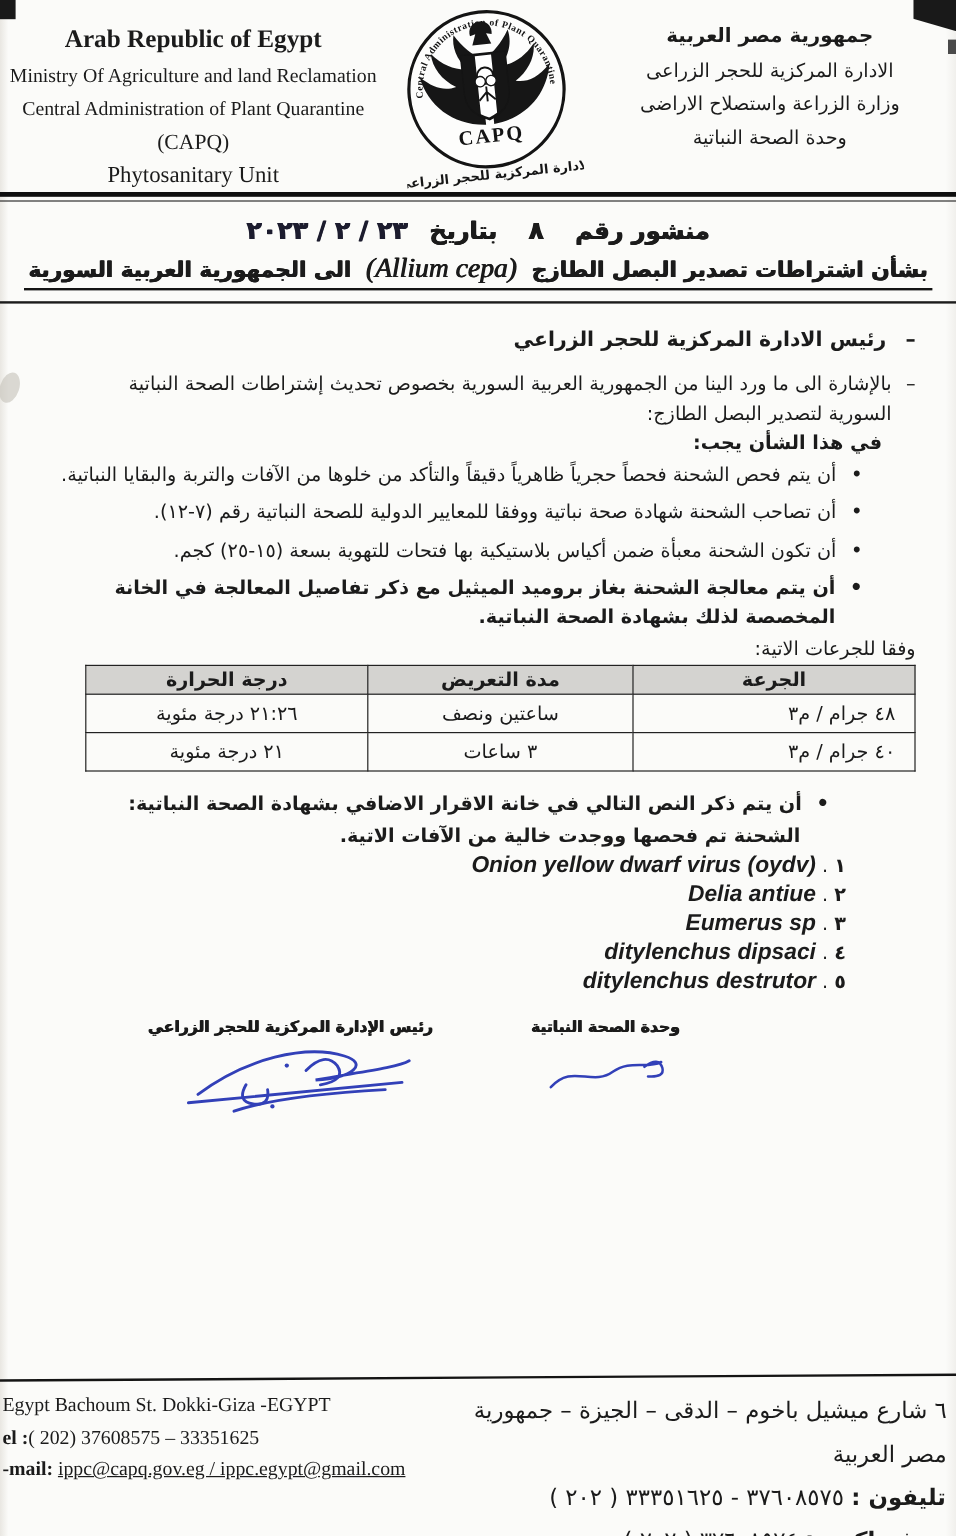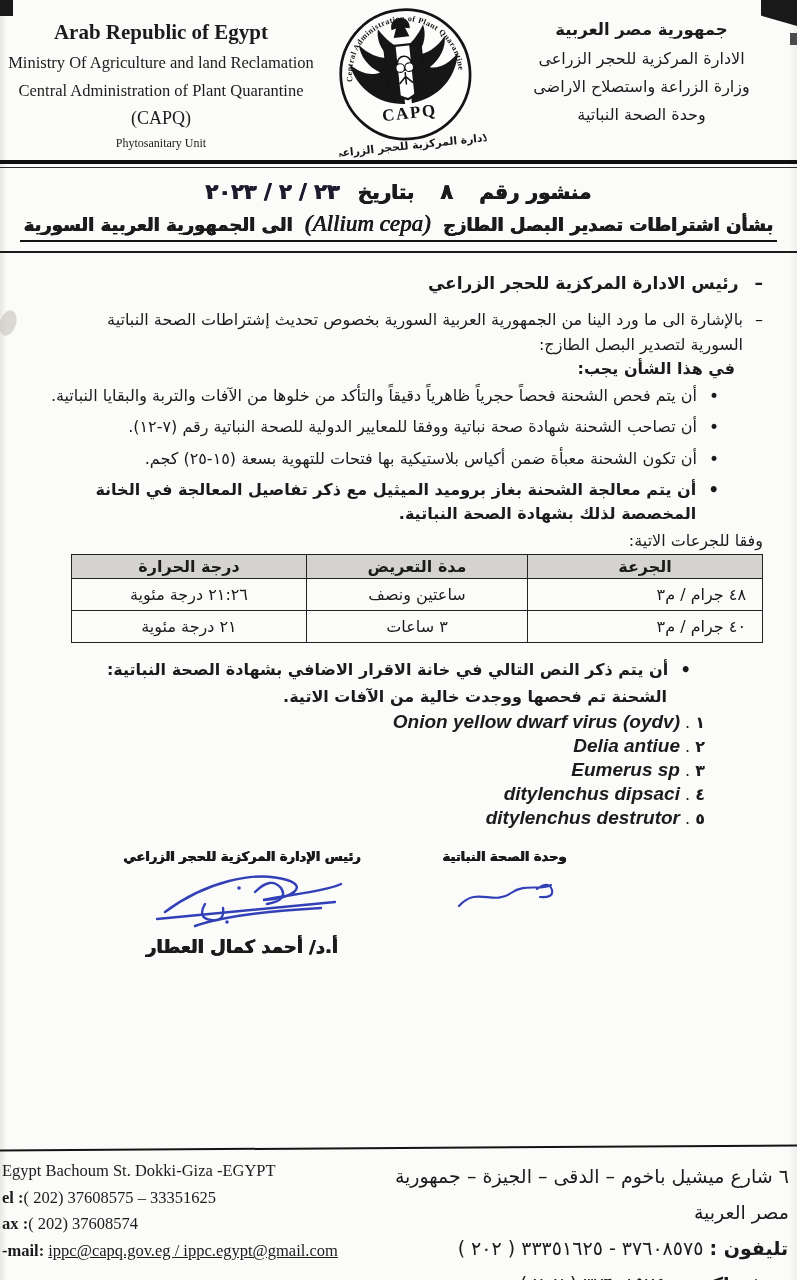--- a/index.html
+++ b/index.html
@@ -17,21 +17,21 @@
   .mark-r2{position:absolute;top:33px;right:0;width:7px;height:12px;background:#4a4a4a;}
   .smudge{position:absolute;top:310px;left:0;width:16px;height:26px;background:#c7c4bd;
           border-radius:50%;opacity:.65;transform:rotate(18deg);}
   
   .header{display:flex;padding:8px 4px 0 0;height:150px;}
   .h-en{width:322px;text-align:center;font-family:"Liberation Serif",serif;padding-top:12px;}
   .h-en .l1{font-size:21px;font-weight:bold;margin-bottom:8px;}
   .h-en .l2{font-size:16.5px;margin-bottom:8px;}
   .h-en .l3{font-size:16.5px;margin-bottom:7px;}
   .h-en .l4{font-size:18px;margin-bottom:7px;}
-  .h-en .l5{font-size:12px;}
+  .h-en .l5{font-size:19px;}
   .h-logo{width:168px;display:flex;justify-content:center;align-items:flex-start;}
   .h-logo svg{transform:rotate(-6deg);margin-top:-4px;}
   .h-ar{flex:1;direction:rtl;text-align:center;padding-top:14px;font-size:16px;line-height:1.0;}
   .h-ar div{margin-bottom:12px;}
   .h-ar .a1{font-weight:bold;font-size:16.5px;}
   .rule-double{border-top:4px solid #0f0f0f;border-bottom:1.5px solid #303030;height:3px;margin-top:2px;}
   
   .title-block{direction:rtl;text-align:center;}
   .heavy{text-shadow:.4px 0 0 currentColor,-.4px 0 0 currentColor;}
   .title-line{font-size:20px;font-weight:bold;margin-top:12px;}
@@ -257,32 +257,30 @@
           <g fill="none" stroke="#3240b8" stroke-width="2.4" stroke-linecap="round">
             <path d="M30,48 C70,18 120,6 152,16 C172,22 160,34 128,36 C160,30 196,26 206,20"></path>
             <path d="M22,55 L200,38"></path>
             <path d="M60,62 C95,50 150,46 186,44"></path>
             <path d="M120,28 q16,-16 26,-4 q8,12 -14,16"></path>
             <path d="M70,40 q-8,14 6,16 q14,2 12,-12"></path>
           </g>
           <circle cx="104" cy="24" r="1.8" fill="#3240b8"></circle>
           <circle cx="92" cy="58" r="1.8" fill="#3240b8"></circle>
         </svg>
-        <div class="sig-name heavy">أ.د/ أحمد كمال العطار</div>
       </div>
     </div>
 
   </div>
 
   <div class="bottom-rule"></div>
   <div class="footer">
     <div class="f-en">
       <div>Egypt Bachoum St. Dokki-Giza -EGYPT</div>
       <div><b>el :</b><span>( 202) 37608575 – 33351625</span></div>
-      <div><b>ax :</b><span>( 202) 37608574</span></div>
       <div><b>-mail:</b> <span class="email">ippc@capq.gov.eg / ippc.egypt@gmail.com</span></div>
     </div>
     <div class="f-ar">
       <div>٦ شارع ميشيل باخوم – الدقى – الجيزة – جمهورية مصر العربية</div>
       <div class="fl2"><b>تليفون :</b> <span>٣٧٦٠٨٥٧٥ - ٣٣٣٥١٦٢٥ ( ٢٠٢ )</span></div>
       <div class="fl3"><b>فـــاكس :</b> <span>٣٧٦٠٨٥٧٤ ( ٢٠٢ )</span></div>
     </div>
   </div>
 
 </div>

